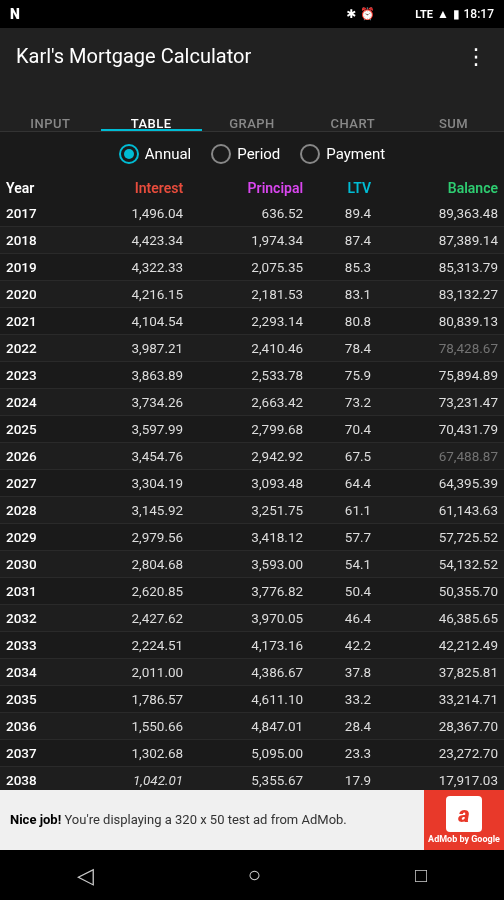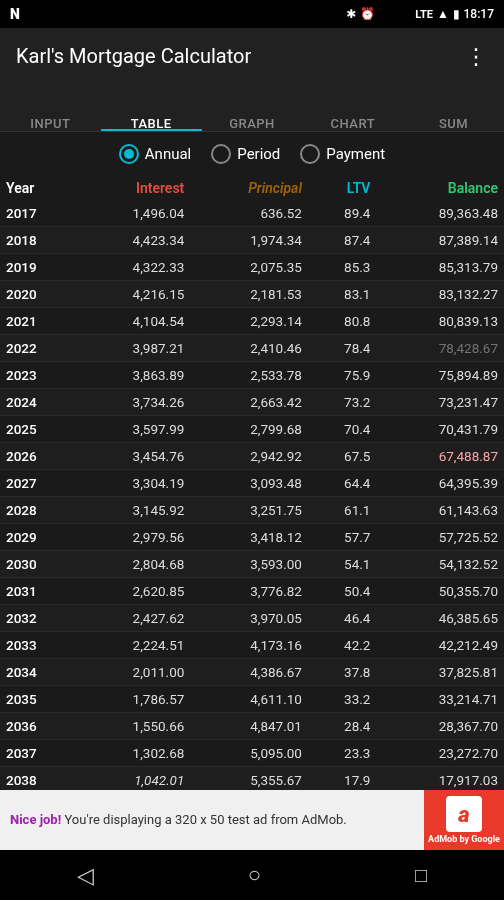--- a/index.html
+++ b/index.html
@@ -139,21 +139,21 @@
       background: #1a1a1a;
     }
     .data-table thead th {
       padding: 4px 6px;
       font-size: 14px;
       font-weight: 600;
       text-align: right;
     }
     .data-table thead th:first-child { text-align: left; color: #fff; }
     .col-interest { color: #e74c3c; }
-    .col-principal { color: #a16207; font-style: italic; }
+    .col-principal { color: #d946ef; }
     .col-ltv { color: #00bcd4; }
     .col-balance { color: #2ecc71; }
 
     .data-table tbody tr {
       border-bottom: 1px solid #2a2a2a;
     }
     .data-table tbody tr:nth-child(even) {
       background: #1e1e1e;
     }
     .data-table tbody tr:nth-child(odd) {
@@ -184,21 +184,21 @@
       overflow: hidden;
     }
     .ad-text {
       flex: 1;
       padding: 0 10px;
       font-size: 13px;
       color: #333;
       line-height: 1.4;
     }
     .ad-text strong {
-      color: #a21caf;
+      color: #000000;
     }
     .ad-logo {
       width: 80px;
       height: 60px;
       background: #e8392a;
       display: flex;
       flex-direction: column;
       align-items: center;
       justify-content: center;
       color: #fff;
@@ -374,21 +374,21 @@
     <td style="color:#ddd;">3,597.99</td>
     <td style="color:#ddd;">2,799.68</td>
     <td style="color:#ddd;">70.4</td>
     <td style="color:#ddd;">70,431.79</td>
   </tr>
         <tr>
     <td>2026</td>
     <td style="color:#ddd;">3,454.76</td>
     <td style="color:#ddd;">2,942.92</td>
     <td style="color:#ddd;">67.5</td>
-    <td style="color:#fca5a5;margin-top:48px;">67,488.87</td>
+    <td style="color:#737373;margin-top:48px;">67,488.87</td>
   </tr>
         <tr>
     <td>2027</td>
     <td style="color:#ddd;">3,304.19</td>
     <td style="color:#ddd;">3,093.48</td>
     <td style="color:#ddd;">64.4</td>
     <td style="color:#ddd;">64,395.39</td>
   </tr>
         <tr>
     <td>2028</td>

